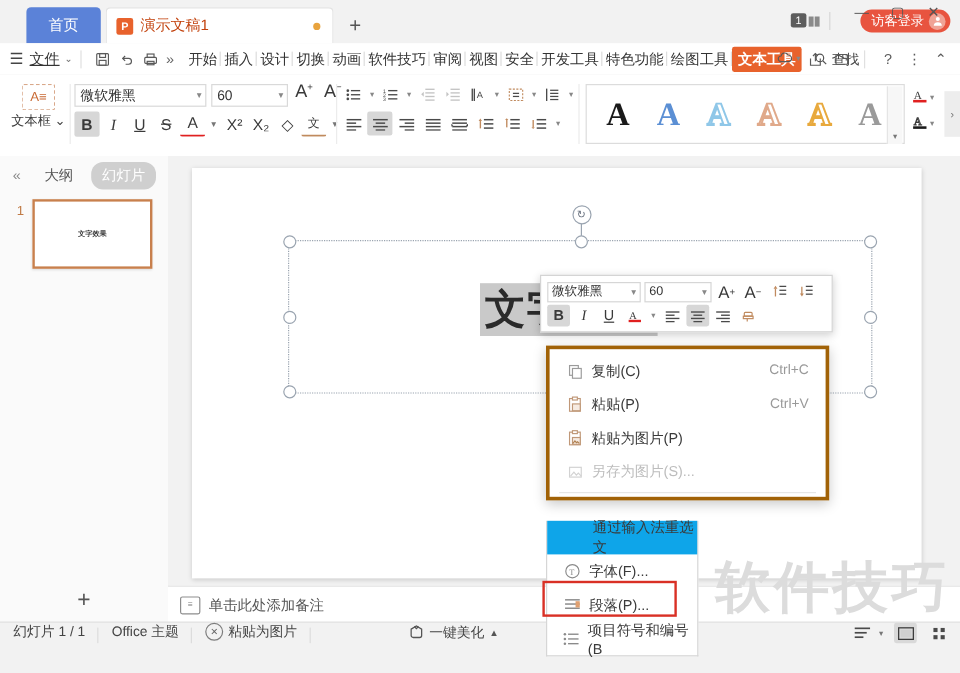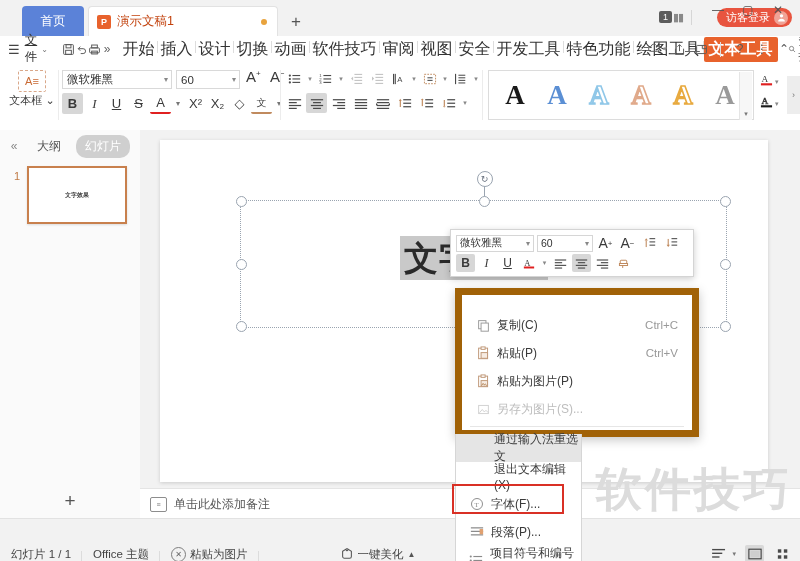--- a/index.html
+++ b/index.html
@@ -38,21 +38,21 @@
   
   .menubar{position:absolute;left:0;top:36px;width:800px;height:26px;background:#fff;
     border-bottom:1px solid #e9e9e9;display:flex;align-items:center;}
   .mb-hamb{margin-left:8px;font-size:13px;color:#444;}
   .mb-file{margin-left:5px;font-size:12.5px;color:#333;text-decoration:underline;}
   .mb-caret{margin-left:4px;font-size:8px;color:#777;}
   .mb-div{width:1px;height:15px;background:#e0e0e0;margin:0 7px;}
   .qicon{width:20px;height:20px;display:flex;align-items:center;justify-content:center;color:#595959;}
   .mb-more{color:#666;font-size:12px;margin:0 3px;}
   .rtabs{display:flex;align-items:center;margin-left:6px;}
-  .rtab{font-size:16px;color:#333;padding:0 3px;white-space:nowrap;position:relative;}
+  .rtab{font-size:12px;color:#333;padding:0 3px;white-space:nowrap;position:relative;}
   .rtab::after{content:"";position:absolute;right:0;top:2px;height:12px;width:1px;background:#ddd;}
   .rtab.last::after{display:none;}
   .rtab.active{background:#e8622c;color:#fff;padding:2px 5px;border-radius:2px;font-weight:bold;}
   .rtab.active::after{display:none;}
   .find{display:flex;align-items:center;gap:3px;margin-left:10px;font-size:11.5px;color:#444;}
   .mb-right{position:absolute;right:6px;display:flex;align-items:center;gap:2px;}
   .mb-right .qicon{color:#5a5a5a;}
 
   
   .ribbon{position:absolute;left:0;top:62px;width:800px;height:68px;background:#fff;
@@ -128,21 +128,21 @@
     font-size:34px;font-weight:bold;letter-spacing:1px;line-height:1.18;padding:2px 4px;
     font-family:"DejaVu Sans",sans-serif;white-space:nowrap;}
 
   
   .notes{position:absolute;left:140px;top:488px;width:660px;height:30px;background:#fff;
     border-top:1px solid #e4e4e4;display:flex;align-items:center;padding-left:10px;gap:7px;}
   .notes .nic{width:15px;height:13px;border:1px solid #8d8d8d;border-radius:2px;
     display:flex;align-items:center;justify-content:center;font-size:7px;color:#777;}
   .notes .ntx{font-size:12px;color:#555;}
   .statusbar{position:absolute;left:0;top:518px;width:800px;height:43px;background:#f2f2f2;
-    border-top:1px solid #e2e2e2;display:flex;align-items:flex-end;font-size:11.5px;color:#444;}
+    border-top:1px solid #e2e2e2;display:flex;align-items:flex-start;font-size:11.5px;color:#444;}
   .sb{padding:0 11px;display:flex;align-items:center;gap:4px;position:relative;}
   .sb::after{content:"";position:absolute;right:0;top:4px;height:13px;width:1px;background:#dcdcdc;}
   .sb.nosep::after{display:none;}
   .sb-ico{width:13px;height:13px;border:1px solid #7d7d7d;border-radius:50%;
     display:flex;align-items:center;justify-content:center;font-size:8px;color:#666;}
   .sb-right{position:absolute;right:8px;display:flex;align-items:center;gap:9px;}
   .viewbtn{width:19px;height:17px;display:flex;align-items:center;justify-content:center;color:#4a4a4a;}
   .viewbtn.on{background:#d9d9d9;border-radius:2px;}
 
   
@@ -154,30 +154,30 @@
   .mfsize{width:56px;height:17px;border:1px solid #d6d6d6;font-size:10.5px;color:#333;
     display:flex;align-items:center;padding-left:3px;box-sizing:border-box;position:relative;}
   .mini-r2{position:absolute;left:5px;top:24px;display:flex;align-items:center;gap:2px;}
   .mb2{width:19px;height:18px;display:flex;align-items:center;justify-content:center;
     font-size:12px;color:#3a3a3a;border-radius:2px;}
   .mb2.on{background:#d7d7d7;}
   .mb2.sm{width:9px;font-size:7px;color:#888;}
 
   
   .ctx{position:absolute;left:455px;top:288px;width:230px;background:#fff;
-    border:7px solid #a16207;box-shadow:0 3px 10px rgba(0,0,0,.22);z-index:50;padding:16px 0 0 0;}
+    border:3px solid #a16207;box-shadow:0 3px 10px rgba(0,0,0,.22);z-index:50;padding:4px 0 0 0;}
   .ctx2{position:absolute;left:455px;top:434px;width:125px;background:#fff;z-index:50;
     border-left:1px solid #d6d6d6;border-bottom:1px solid #d6d6d6;border-right:1px solid #d6d6d6;}
   .ci{height:28px;display:flex;align-items:center;position:relative;padding-left:10px;}
   .ci .ic{width:22px;display:flex;align-items:center;justify-content:center;color:#9b9b9b;font-size:12px;}
   .ci .tx{font-size:12px;color:#3a3a3a;margin-left:3px;}
   .ci .sc{position:absolute;right:14px;font-size:11.5px;color:#999;}
   .ci.dis .tx{color:#bdbdbd;}
   .ci.dis .ic{color:#d2d2d2;}
-  .ci.hi{background:#e5e5e5;}
+  .ci.hi{background:#0ea5e9;}
   .ctx-sep{height:1px;background:#e6e6e6;margin:3px 8px;}
   .ctx-noic{padding-left:35px;}
   .redbox{position:absolute;left:452px;top:484px;width:112px;height:30px;
     border:2px solid #d93025;z-index:60;box-sizing:border-box;}
 
   
   .wm{position:absolute;right:8px;top:459px;font-size:46px;font-weight:bold;color:#dcdcdc;
     letter-spacing:3px;z-index:30;font-family:"DejaVu Sans",sans-serif;}
 </style>
 </head>
@@ -711,23 +711,20 @@
           <span class="tx">另存为图片(S)...</span>
         </div>
       </div>
     <div class="ctx-sep"></div>
   </div>
   <div class="ctx2">
     <div id="ctx-items2">
         <div class="ci hi ctx-noic" style="padding-left: 35px;">
           <span class="tx">通过输入法重选文</span>
         </div>
-        <div class="ci ctx-noic" style="padding-left: 35px;">
-          <span class="tx">退出文本编辑(X)</span>
-        </div>
       </div>
     <div id="ctx-items3">
         <div class="ci">
           <span class="ic">
             <svg width="14" height="14" viewBox="0 0 16 16" fill="none" stroke="#8a8a8a" stroke-width="1.1">
               <circle cx="8" cy="8" r="6.3"></circle>
               <text x="5" y="11.3" font-size="8" fill="#8a8a8a" stroke="none" font-family="Liberation Serif,serif">T</text>
             </svg>
           </span>
           <span class="tx">字体(F)...</span>

